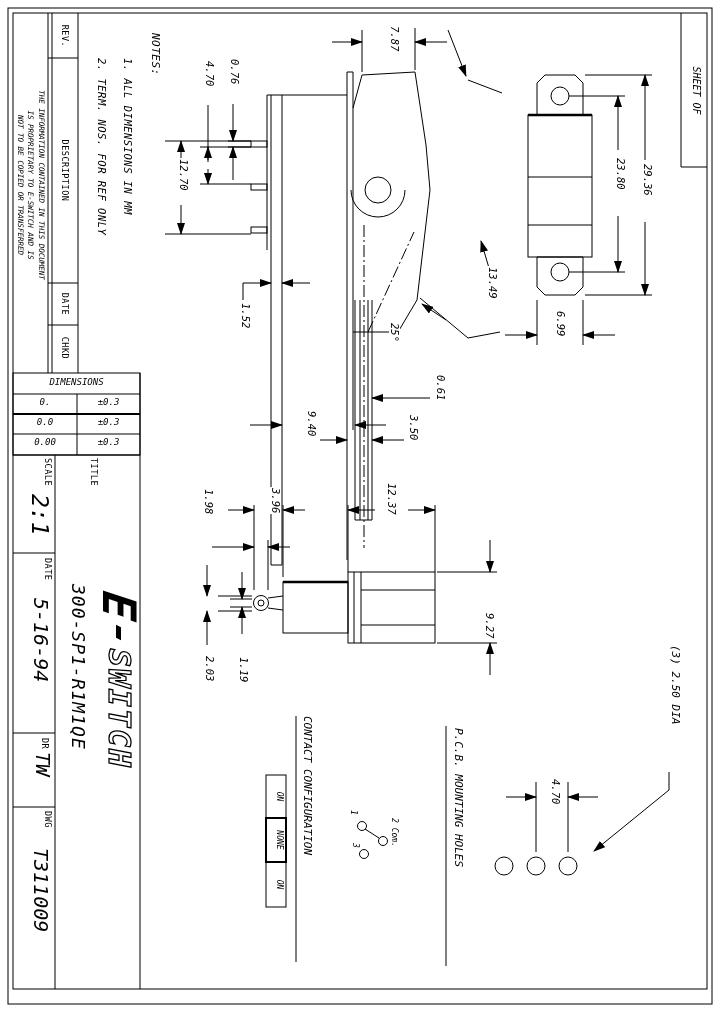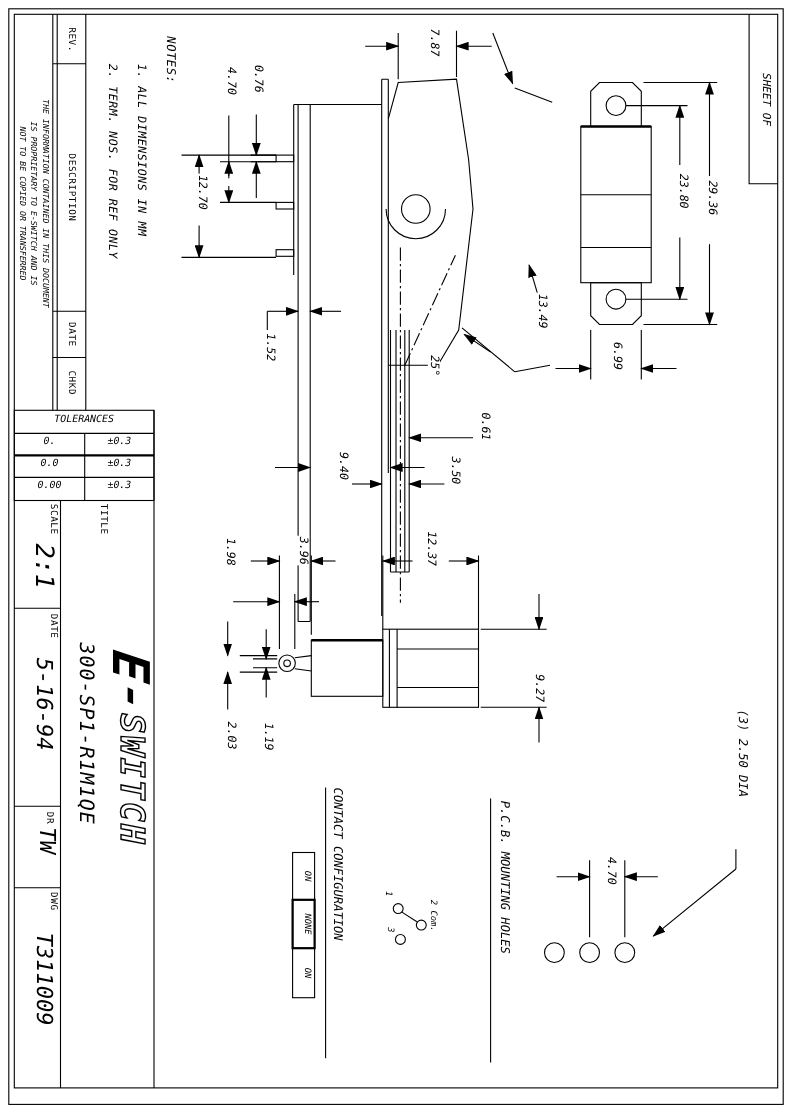--- a/index.html
+++ b/index.html
@@ -160,21 +160,21 @@
 
 <div class="rot ctr lbl" style="left:69px;top:14px;width:44px;">REV.</div>
 <div class="rot ctr lbl" style="left:69px;top:58px;width:225px;">DESCRIPTION</div>
 <div class="rot ctr lbl" style="left:69px;top:283px;width:42px;">DATE</div>
 <div class="rot ctr lbl" style="left:69px;top:325px;width:46px;">CHKD</div>
 
 <div class="rot notes-line" style="left:161px;top:33px;font-size:11px;">NOTES:</div>
 <div class="rot notes-line" style="left:133px;top:58px;">1. ALL DIMENSIONS IN MM</div>
 <div class="rot notes-line" style="left:107px;top:58px;">2. TERM. NOS. FOR REF ONLY</div>
 
-<div class="horiz" style="left:13px;top:377px;width:127px;">TOLERANCES</div>
+<div class="horiz" style="left:13px;top:377px;width:127px;">DIMENSIONS</div>
 <div class="horiz" style="left:13px;top:397px;width:64px;">0.</div>
 <div class="horiz" style="left:77px;top:397px;width:63px;">±0.3</div>
 <div class="horiz" style="left:13px;top:417px;width:64px;">0.0</div>
 <div class="horiz" style="left:77px;top:417px;width:63px;">±0.3</div>
 <div class="horiz" style="left:13px;top:437px;width:64px;">0.00</div>
 <div class="horiz" style="left:77px;top:437px;width:63px;">±0.3</div>
 
 <div class="rot lbl" style="left:52px;top:458px;">SCALE</div>
 <div class="rot it" style="left:52px;top:494px;font-size:23px;">2:1</div>
 <div class="rot lbl" style="left:52px;top:558px;">DATE</div>

